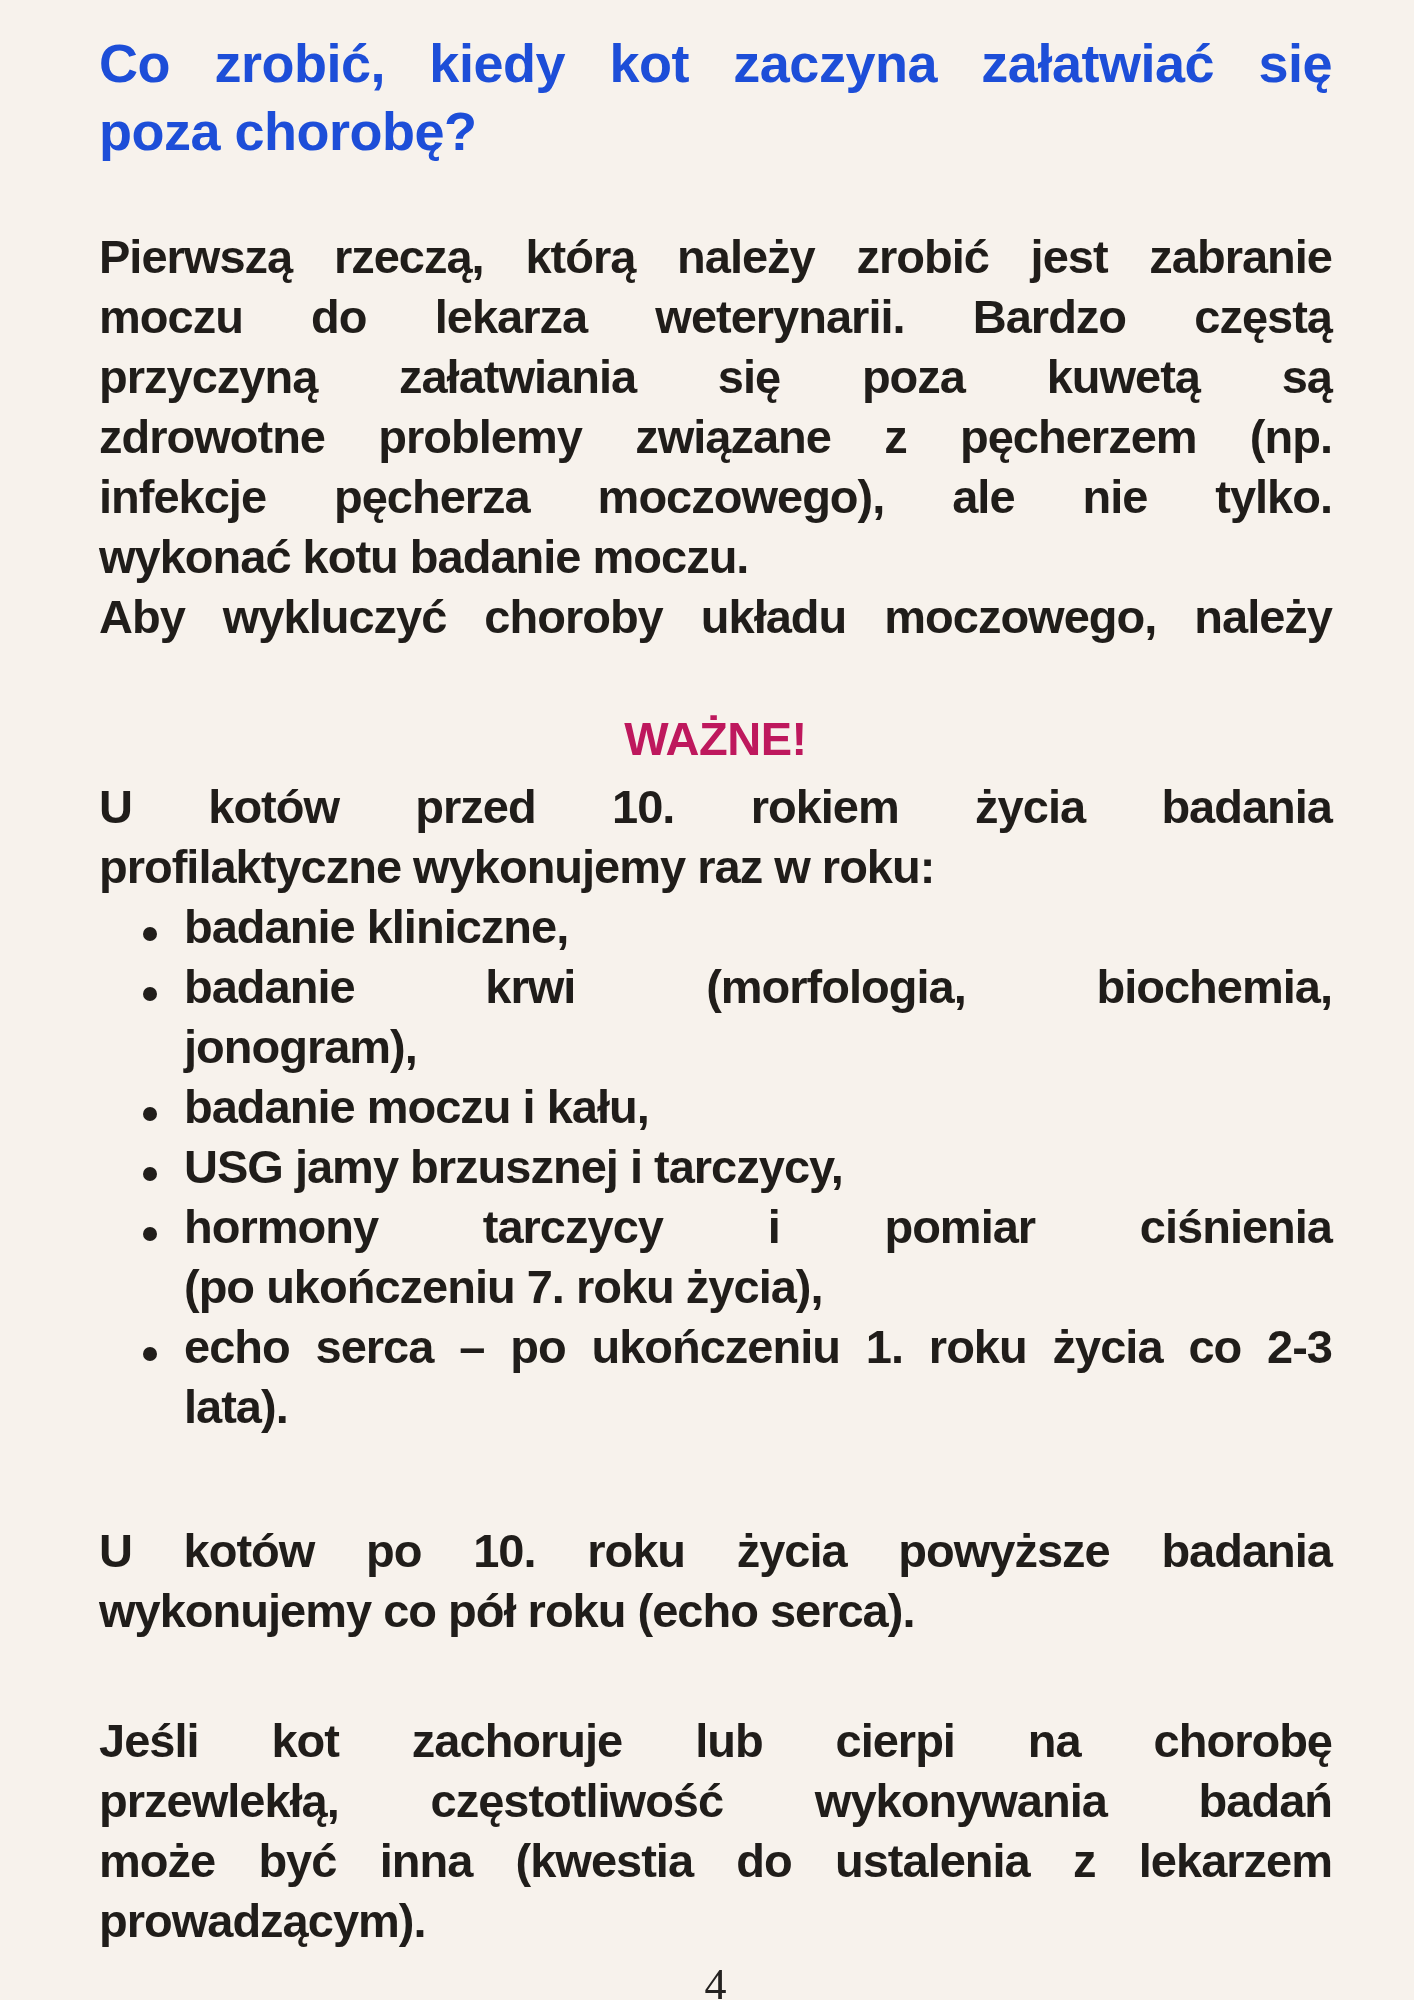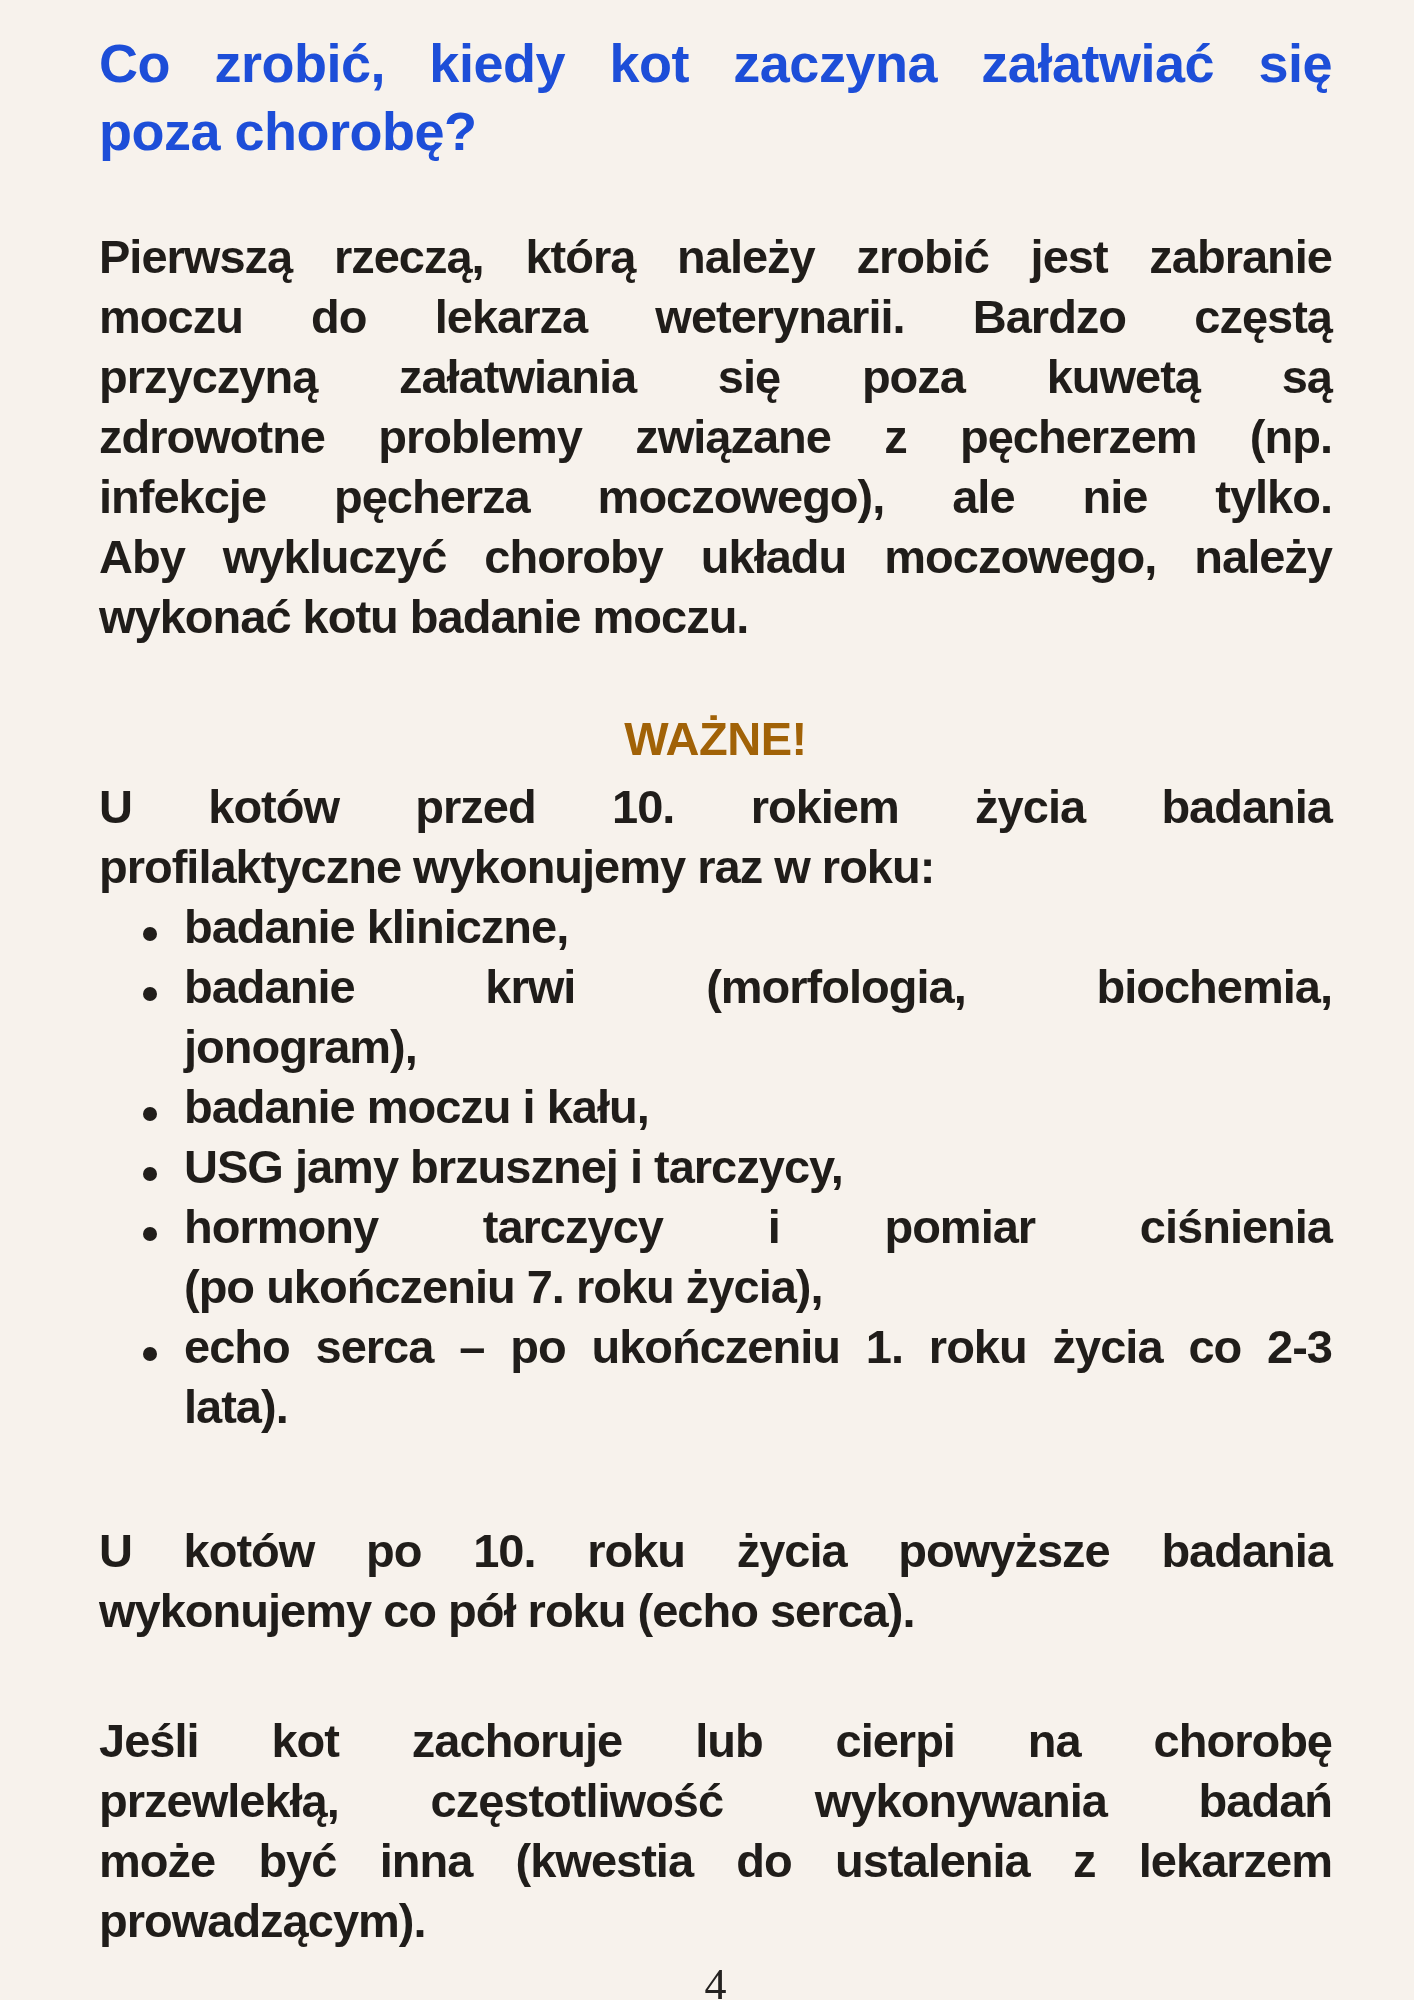--- a/index.html
+++ b/index.html
@@ -26,21 +26,21 @@
     letter-spacing: -0.5px;
   }
   .para {
     font-size: 47px;
     line-height: 60px;
     letter-spacing: -1px;
   }
   .para-intro { margin-top: 62px; }
   .important {
     margin-top: 62px;
-    color: #a16207;
+    color: #be185d;
     font-size: 47px;
     line-height: 60px;
     letter-spacing: -0.5px;
     text-align: center;
     font-weight: bold;
   }
   .para-checkups-intro { margin-top: 8px; }
   .checkups {
     list-style: none;
     font-size: 47px;
@@ -83,22 +83,22 @@
         <div class="tline stretch">Co zrobić, kiedy kot zaczyna załatwiać się</div>
         <div class="tline">poza chorobę?</div>
       </h1>
 
     <div class="para para-intro">
         <div class="tline stretch">Pierwszą rzeczą, którą należy zrobić jest zabranie</div>
         <div class="tline stretch">moczu do lekarza weterynarii. Bardzo częstą</div>
         <div class="tline stretch">przyczyną załatwiania się poza kuwetą są</div>
         <div class="tline stretch">zdrowotne problemy związane z pęcherzem (np.</div>
         <div class="tline stretch">infekcje pęcherza moczowego), ale nie tylko.</div>
+        <div class="tline">wykonać kotu badanie moczu.</div>
         <div class="tline stretch">Aby wykluczyć choroby układu moczowego, należy</div>
-        <div class="tline">wykonać kotu badanie moczu.</div>
       </div>
 
     <h2 class="important">WAŻNE!</h2>
 
     <div class="para para-checkups-intro">
         <div class="tline stretch">U kotów przed 10. rokiem życia badania</div>
         <div class="tline">profilaktyczne wykonujemy raz w roku:</div>
       </div>
 
     <ul class="checkups">

